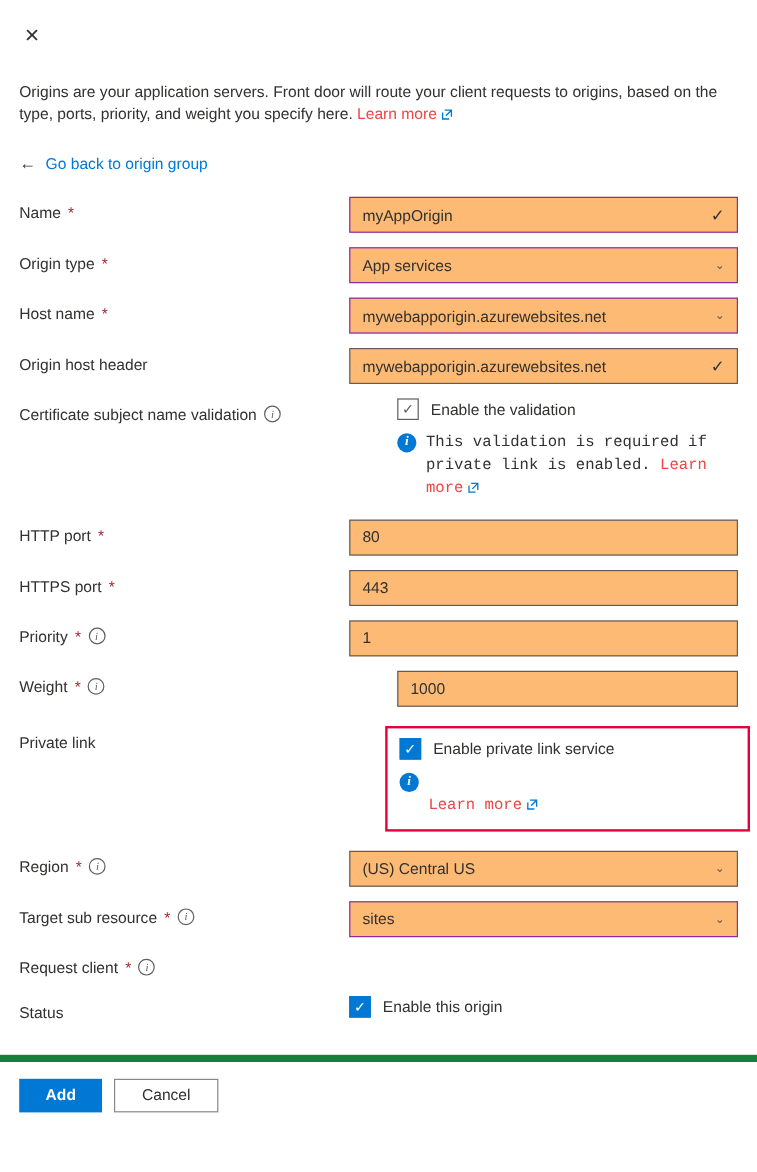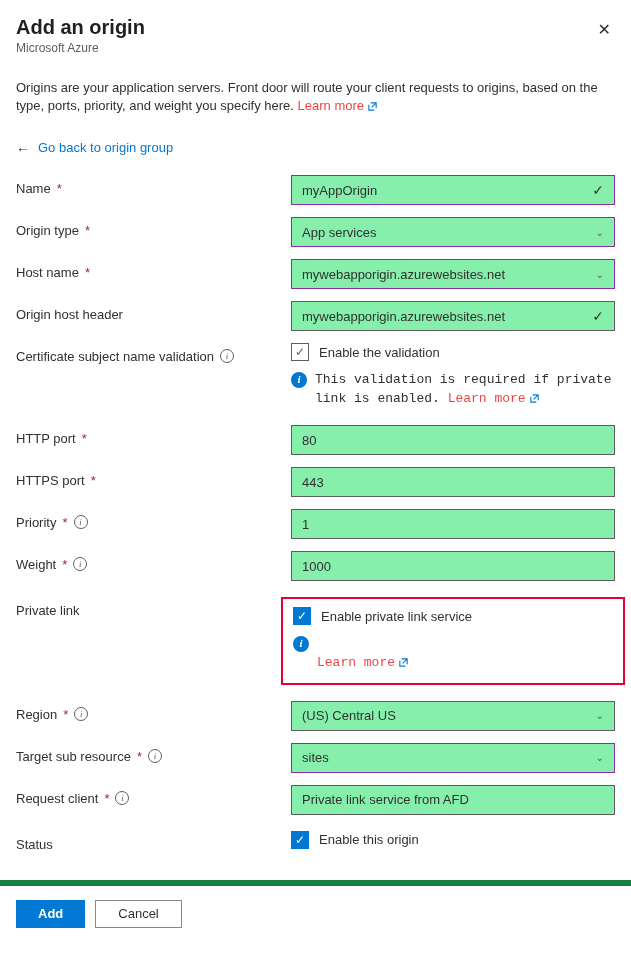--- a/index.html
+++ b/index.html
@@ -14,34 +14,34 @@
     .header { display: flex; justify-content: space-between; align-items: flex-start; margin-bottom: 24px; }
     .header h1 { font-size: 20px; font-weight: 600; color: #201f1e; }
     .subtitle { font-size: 12px; color: #605e5c; margin-top: 2px; }
     .close-btn { background: none; border: none; font-size: 16px; cursor: pointer; color: #323130; padding: 4px; }
     .intro { font-size: 13px; color: #323130; line-height: 1.4; margin-bottom: 24px; }
     .link { color: #ef4444; text-decoration: none; cursor: pointer; }
     .ext-icon { display: inline-block; width: 11px; height: 11px; margin-left: 3px; vertical-align: middle; }
     .back-link { display: flex; align-items: center; gap: 8px; color: #0078d4; margin-bottom: 20px; cursor: pointer; }
     .back-arrow { font-size: 14px; color: #323130; }
     .form-row { display: flex; align-items: flex-start; margin-bottom: 12px; }
-    .form-row.bigger-gap { margin-bottom: 16px; }
+    .form-row.bigger-gap { margin-bottom: 16px; gap: 40px; }
     .label-col { width: 275px; padding-top: 6px; display: flex; align-items: flex-start; gap: 6px; }
     .input-col { flex: 1; }
     .required { color: #a4262c; }
     .info-icon-circle {
       display: inline-flex; align-items: center; justify-content: center;
       width: 14px; height: 14px; border-radius: 50%;
       border: 1px solid #605e5c; color: #605e5c; font-size: 9px; font-style: italic;
       font-family: Georgia, serif; cursor: pointer;
     }
     .text-input, .select-input {
       width: 100%; height: 30px; border: 1px solid #605e5c;
       padding: 0 10px; font-size: 13px; color: #323130;
-      background: #86efac; outline: none;
+      background: #fdba74; outline: none;
     }
     .select-input { display: flex; align-items: center; justify-content: space-between; cursor: pointer; }
     .select-input.validated { position: relative; }
     .chevron-down { font-size: 10px; color: #605e5c; }
     .check-mark { font-size: 14px; color: #323130; }
     .purple-border { border-color: #8a2da5; }
     .checkbox-row { display: flex; align-items: center; gap: 10px; }
     .checkbox {
       width: 18px; height: 18px; border: 1px solid #605e5c;
       display: inline-flex; align-items: center; justify-content: center;
@@ -59,24 +59,20 @@
     .highlight-box { border: 2px solid #e6003a; padding: 8px 10px 10px 10px; margin-left: -10px; margin-right: -10px; }
     .footer { border-top: 6px solid #15803d; margin-top: 28px; padding: 14px 0; display: flex; gap: 10px; margin-left: -16px; margin-right: -16px; padding-left: 16px; }
     .btn { height: 28px; padding: 0 22px; font-size: 13px; cursor: pointer; border: none; }
     .btn-primary { background: #0078d4; color: #fff; font-weight: 600; }
     .btn-secondary { background: #fff; color: #323130; border: 1px solid #8a8886; }
   </style>
 </head>
 <body>
 
 <div class="header">
-  <div>
-    <h1>Add an origin</h1>
-    <div class="subtitle">Microsoft Azure</div>
-  </div>
   <button class="close-btn">
     <span>✕</span>
   </button>
 </div>
 
 <p class="intro">
   <span>Origins are your application servers. Front door will route your client requests to origins, based on the type, ports, priority, and weight you specify here. </span><a class="link"><span>Learn more</span><svg class="ext-icon" viewBox="0 0 12 12">
         <path d="M4 2h6v6M10 2L5 7M8 10H2V4" fill="none" stroke="#0078d4" stroke-width="1.2"></path>
       </svg></a>
 </p>
@@ -252,23 +248,20 @@
     </div>
   </div>
 </div>
 
 <div class="form-row bigger-gap">
   <div class="label-col">
     <span>Request client</span>
     <span class="required">*</span>
     <span class="info-icon-circle">i</span>
   </div>
-  <div class="input-col">
-    <input class="text-input" value="Private link service from AFD" style="">
-  </div>
 </div>
 
 <div class="form-row">
   <div class="label-col">
     <span>Status</span>
   </div>
   <div class="input-col">
     <div class="checkbox-row">
       <span class="checkbox checked">
           <span>✓</span>

